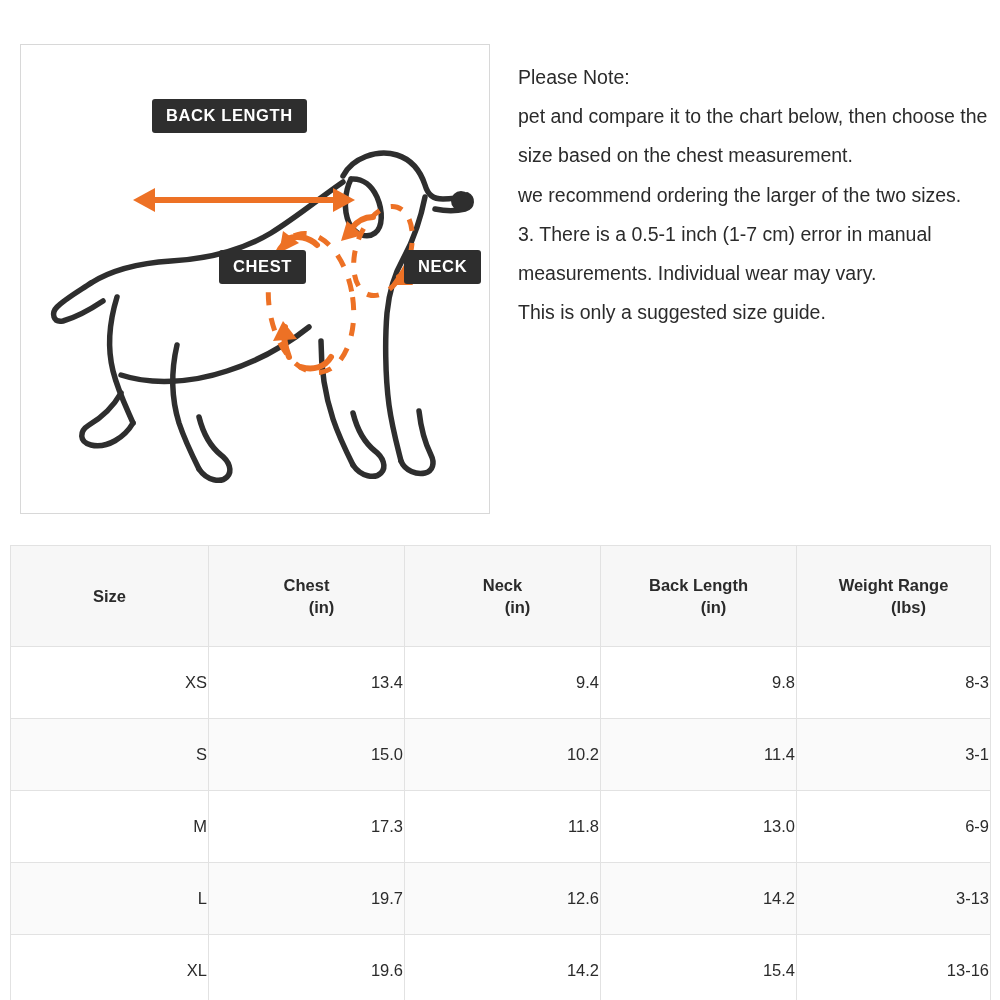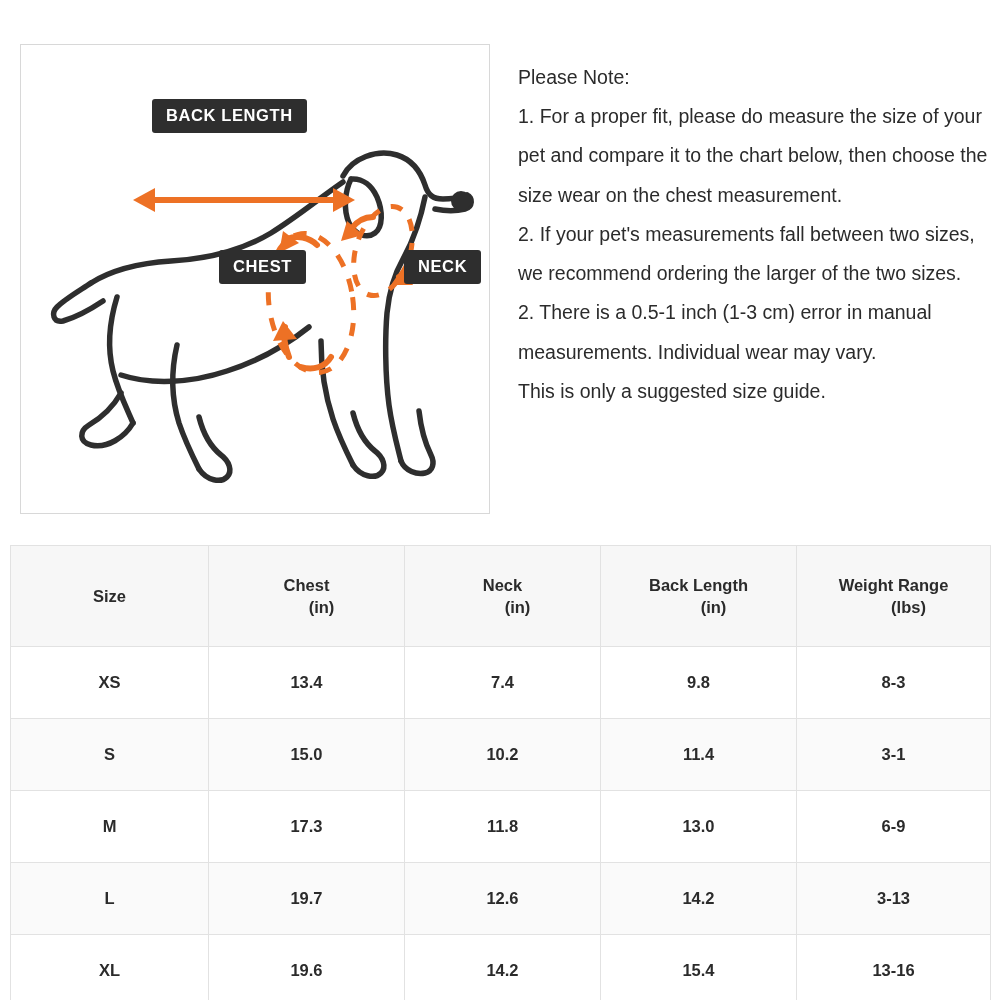--- a/index.html
+++ b/index.html
@@ -92,21 +92,22 @@
     color: #2b2b2b;
   }
   table.size-table thead th {
     background: #f7f7f7;
     font-weight: bold;
     height: 98px;
     line-height: 1.35;
   }
   table.size-table tbody td {
     height: 69px;
-    font-weight: bold;
+    font-weight: normal;
+    text-align: right;
   }
   table.size-table tbody tr:nth-child(even) td {
     background: #fafafa;
   }
   table.size-table tbody tr:nth-child(odd) td {
     background: #ffffff;
   }
   col.c1 { width: 198px; }
   col.c2 { width: 196px; }
   col.c3 { width: 196px; }
@@ -182,26 +183,24 @@
         <polygon points="370,240 392,240 382,222" fill="#ED7125"></polygon>
       </svg>
 
       <div class="tag" id="tag-back">BACK LENGTH</div>
       <div class="tag" id="tag-chest">CHEST</div>
       <div class="tag" id="tag-neck">NECK</div>
     </div>
 
     <div class="notes">
       <p>Please Note:</p>
-      <p>1. For a proper fit, please do measure the size of your</p>
       <p>pet and compare it to the chart below, then choose the</p>
-      <p>size wear on the chest measurement.</p>
-      <p>2. If your pet's measurements fall between two sizes,</p>
+      <p>size based on the chest measurement.</p>
       <p>we recommend ordering the larger of the two sizes.</p>
-      <p>2. There is a 0.5-1 inch (1-3 cm) error in manual</p>
+      <p>3. There is a 0.5-1 inch (1-7 cm) error in manual</p>
       <p>measurements. Individual wear may vary.</p>
       <p>This is only a suggested size guide.</p>
     </div>
   </div>
 
   <div class="table-wrap">
     <table class="size-table">
       <colgroup>
         <col class="c1">
           <col class="c2">
@@ -229,21 +228,21 @@
           <th>
             <span>Weight Range</span>
             <span class="unit">(lbs)</span>
           </th>
         </tr>
       </thead>
       <tbody>
         <tr>
           <td>XS</td>
           <td>13.4</td>
-          <td>7.4</td>
+          <td>9.4</td>
           <td>9.8</td>
           <td>8-3</td>
         </tr>
         <tr>
           <td>S</td>
           <td>15.0</td>
           <td>10.2</td>
           <td>11.4</td>
           <td>3-1</td>
         </tr>

